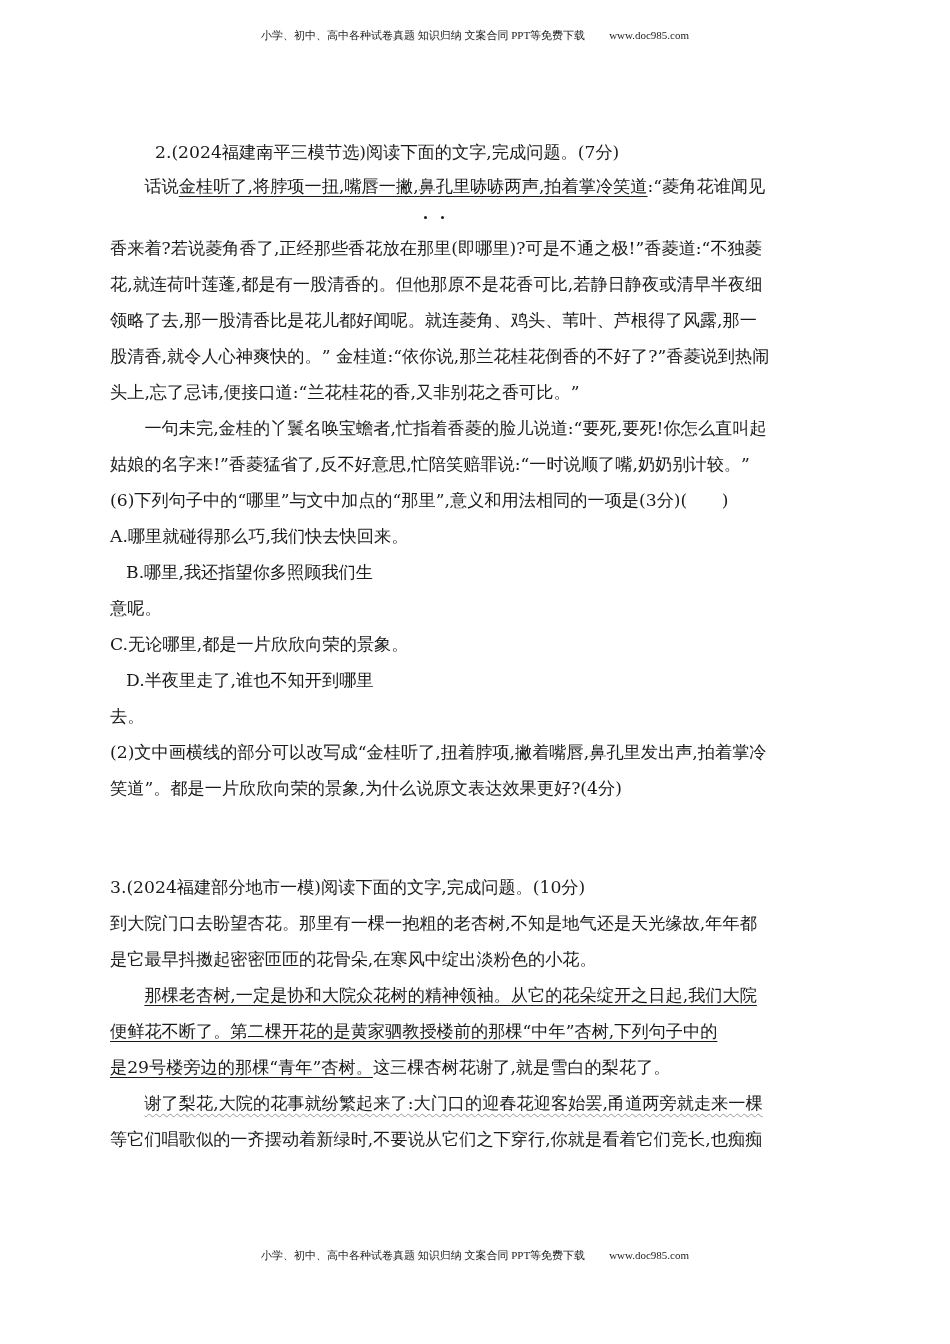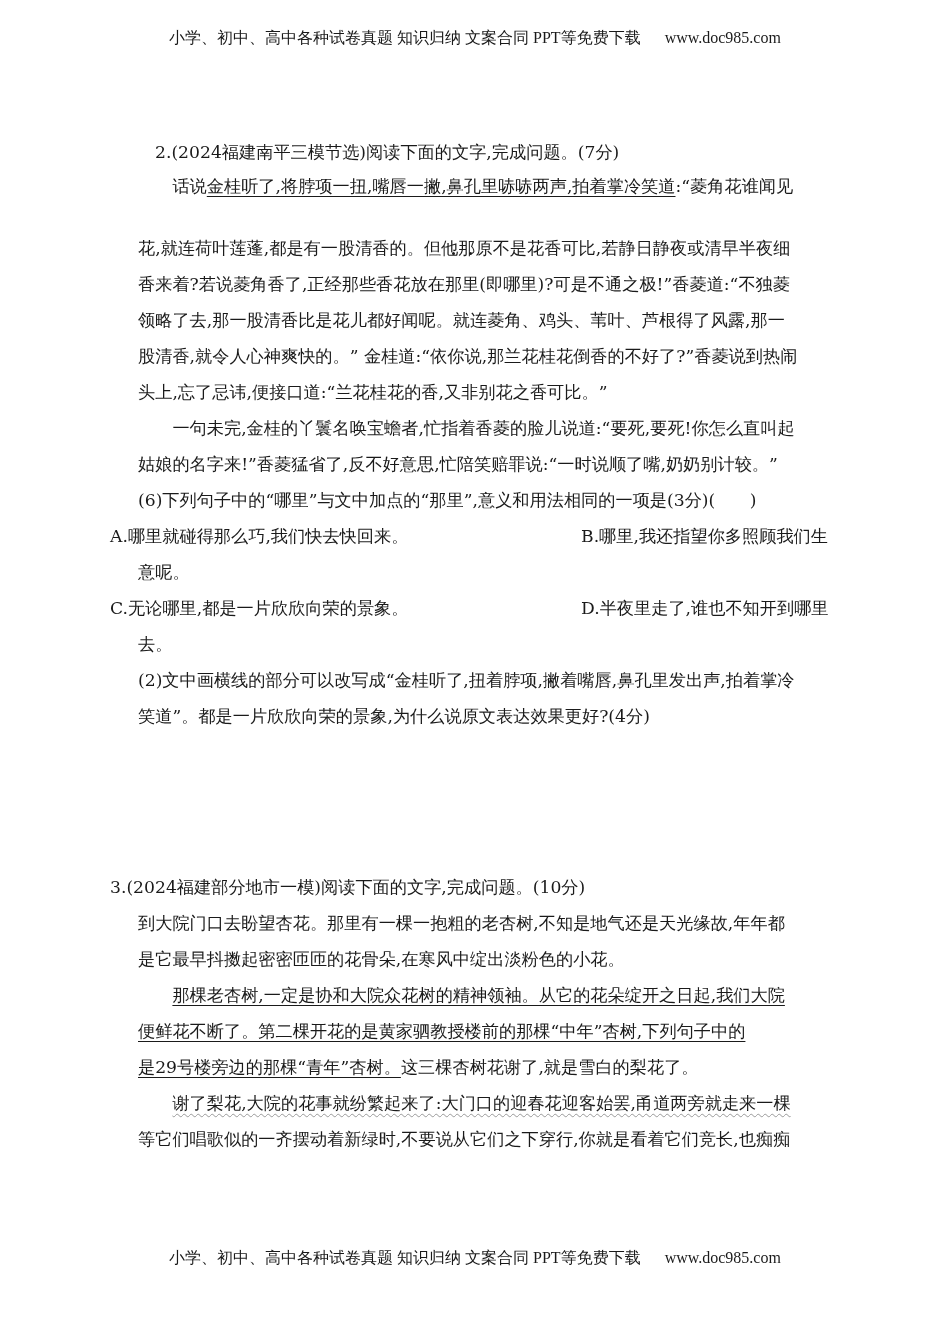--- a/index.html
+++ b/index.html
@@ -13,21 +13,21 @@
       position: relative;
       overflow: hidden;
       color: #1a1a1a;
       font-family: "DejaVu Serif", "Liberation Serif", serif;
     }
     .page-header, .page-footer {
       position: absolute;
       left: 0;
       width: 950px;
       text-align: center;
-      font-size: 16px;
+      font-size: 11px;
       color: #1a1a1a;
       font-family: "Liberation Serif", "DejaVu Serif", serif;
       letter-spacing: 0;
     }
     .page-header { top: 28px; }
     .page-footer { top: 1248px; }
     .page-header .url, .page-footer .url { margin-left: 24px; }
 
     .content {
       position: absolute;
@@ -72,39 +72,40 @@
       width: 3px;
       height: 3px;
       margin-left: -1.5px;
       border-radius: 50%;
       background: #1a1a1a;
     }
     .opt-row {
       display: flex;
       justify-content: flex-end;
       white-space: nowrap;
+      flex-direction: column;
     }
     .opt-row .left { width: 455px; }
     .opt-row .right { flex: 1; margin-left: 16px; }
-    .line { white-space: nowrap; margin-left: 28px; }
+    .line { white-space: nowrap; }
   </style>
 </head>
 <body>
 
 <div class="page-header">
   <span>小学、初中、高中各种试卷真题 知识归纳 文案合同 PPT等免费下载</span><span class="url">www.doc985.com</span>
 </div>
 
 <div class="q-title" style="top:137px;margin-left:45px;">2.(2024福建南平三模节选)阅读下面的文字,完成问题。(7分)</div>
 
 <div class="content" style="top:168px;">
   <p class="p indent line"><span>话说</span><span class="u">金桂听了,将脖项一扭,嘴唇一撇,鼻孔里哧哧两声,拍着掌冷笑道</span><span>:“菱角花谁闻见</span></p>
   <div style="height:26px;"></div>
+  <p class="p line"><span>香来着?若说菱角香了,正经那些香花放在</span><span class="dot">那</span><span class="dot">里</span><span>(即哪里)?可是不通之极!”香菱道:“不独菱</span></p>
   <p class="p line">花,就连荷叶莲蓬,都是有一股清香的。但他那原不是花香可比,若静日静夜或清早半夜细</p>
-  <p class="p line"><span>香来着?若说菱角香了,正经那些香花放在</span><span class="dot">那</span><span class="dot">里</span><span>(即哪里)?可是不通之极!”香菱道:“不独菱</span></p>
   <p class="p line">领略了去,那一股清香比是花儿都好闻呢。就连菱角、鸡头、苇叶、芦根得了风露,那一</p>
   <p class="p line">股清香,就令人心神爽快的。” 金桂道:“依你说,那兰花桂花倒香的不好了?”香菱说到热闹</p>
   <p class="p line">头上,忘了忌讳,便接口道:“兰花桂花的香,又非别花之香可比。”</p>
   <p class="p indent line">一句未完,金桂的丫鬟名唤宝蟾者,忙指着香菱的脸儿说道:“要死,要死!你怎么直叫起</p>
   <p class="p line">姑娘的名字来!”香菱猛省了,反不好意思,忙陪笑赔罪说:“一时说顺了嘴,奶奶别计较。”</p>
 
   <p class="p line">(6)下列句子中的“哪里”与文中加点的“那里”,意义和用法相同的一项是(3分)(　　)</p>
   <div class="opt-row">
     <span class="left">A.哪里就碰得那么巧,我们快去快回来。</span>
     <span class="right">B.哪里,我还指望你多照顾我们生</span>

